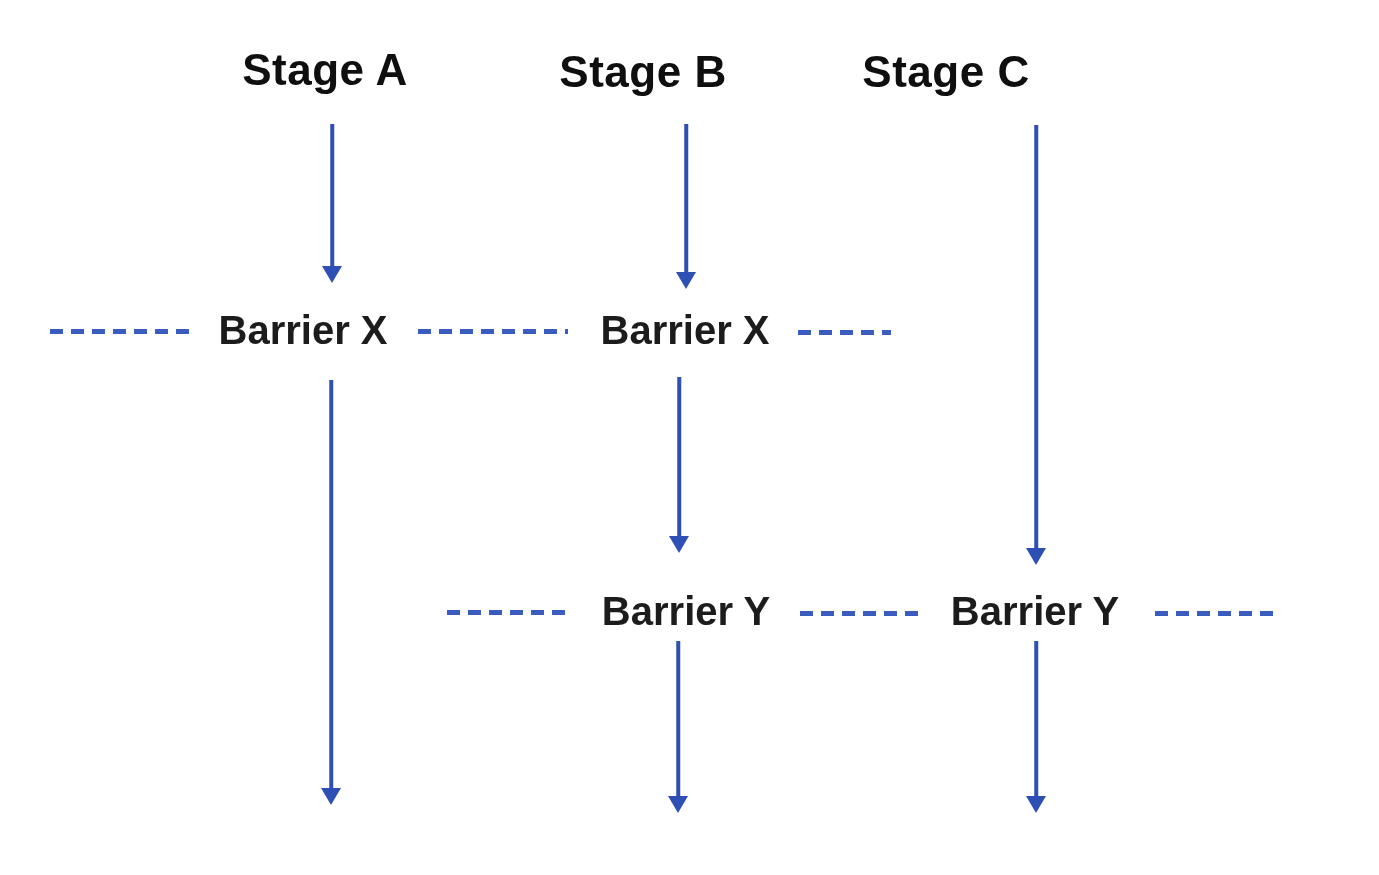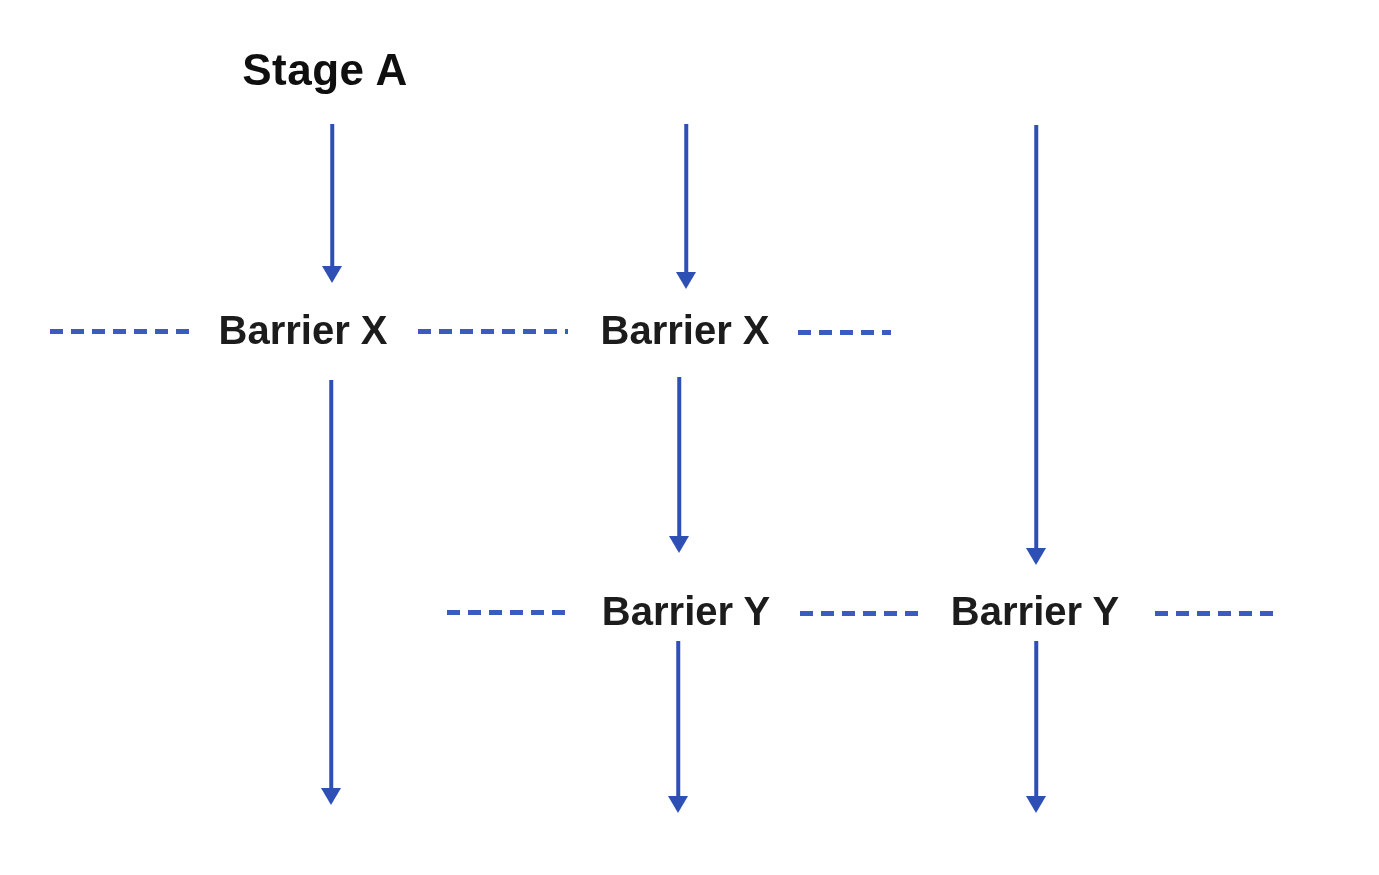--- a/index.html
+++ b/index.html
@@ -72,20 +72,22 @@
       var(--dash) 0px, var(--dash) 13px,
       transparent 13px, transparent 21px);
   }
 </style>
 </head>
 <body>
 
 <div class="canvas">
 
   <div class="stage-label" style="left:325px; top:70px;">Stage A</div>
+  <div class="stage-label" style="left:643px; top:72px;">Stage B</div>
+  <div class="stage-label" style="left:946px; top:72px;">Stage C</div>
 
   <div class="arrow" style="left:332px; top:124px; height:159px;"></div>
   <div class="arrow" style="left:331px; top:380px; height:425px;"></div>
 
   <div class="arrow" style="left:686px; top:124px; height:165px;"></div>
   <div class="arrow" style="left:679px; top:377px; height:176px;"></div>
   <div class="arrow" style="left:678px; top:641px; height:172px;"></div>
 
   <div class="arrow" style="left:1036px; top:125px; height:440px;"></div>
   <div class="arrow" style="left:1036px; top:641px; height:172px;"></div>

